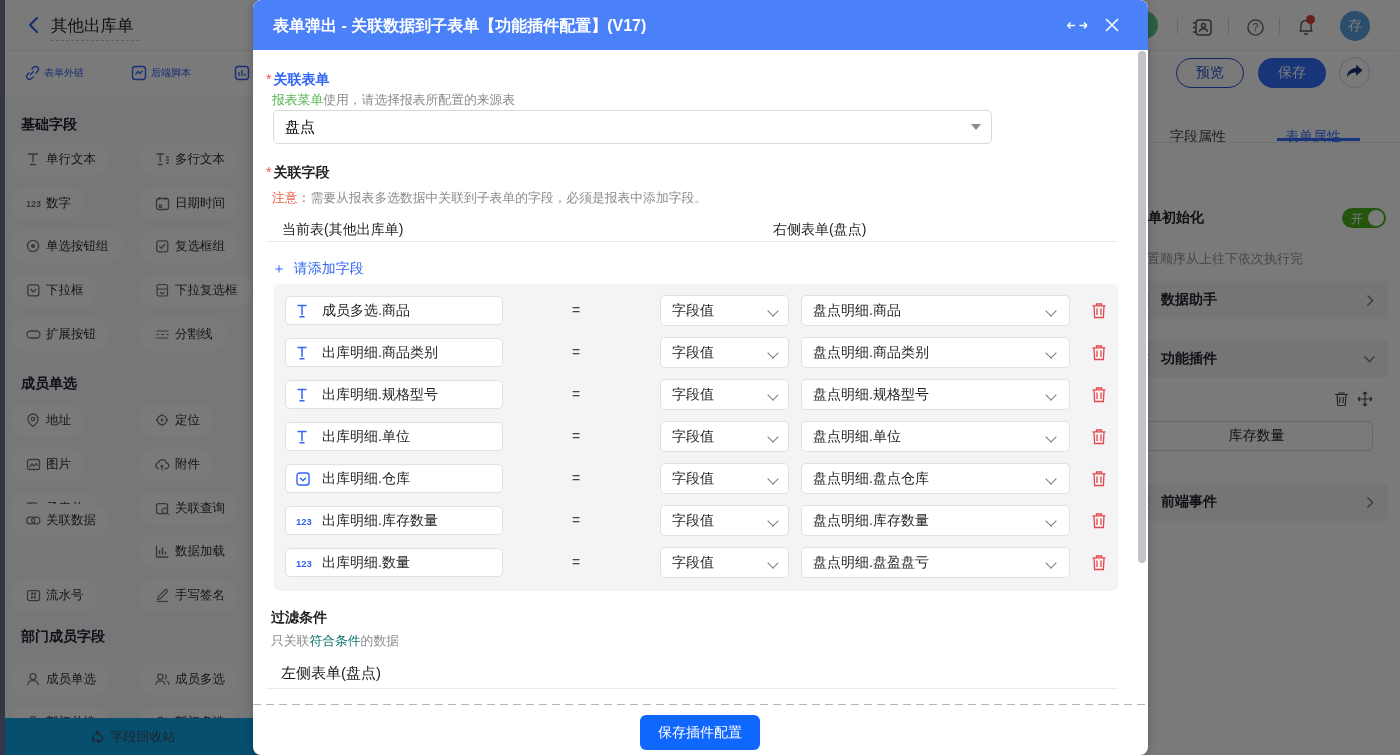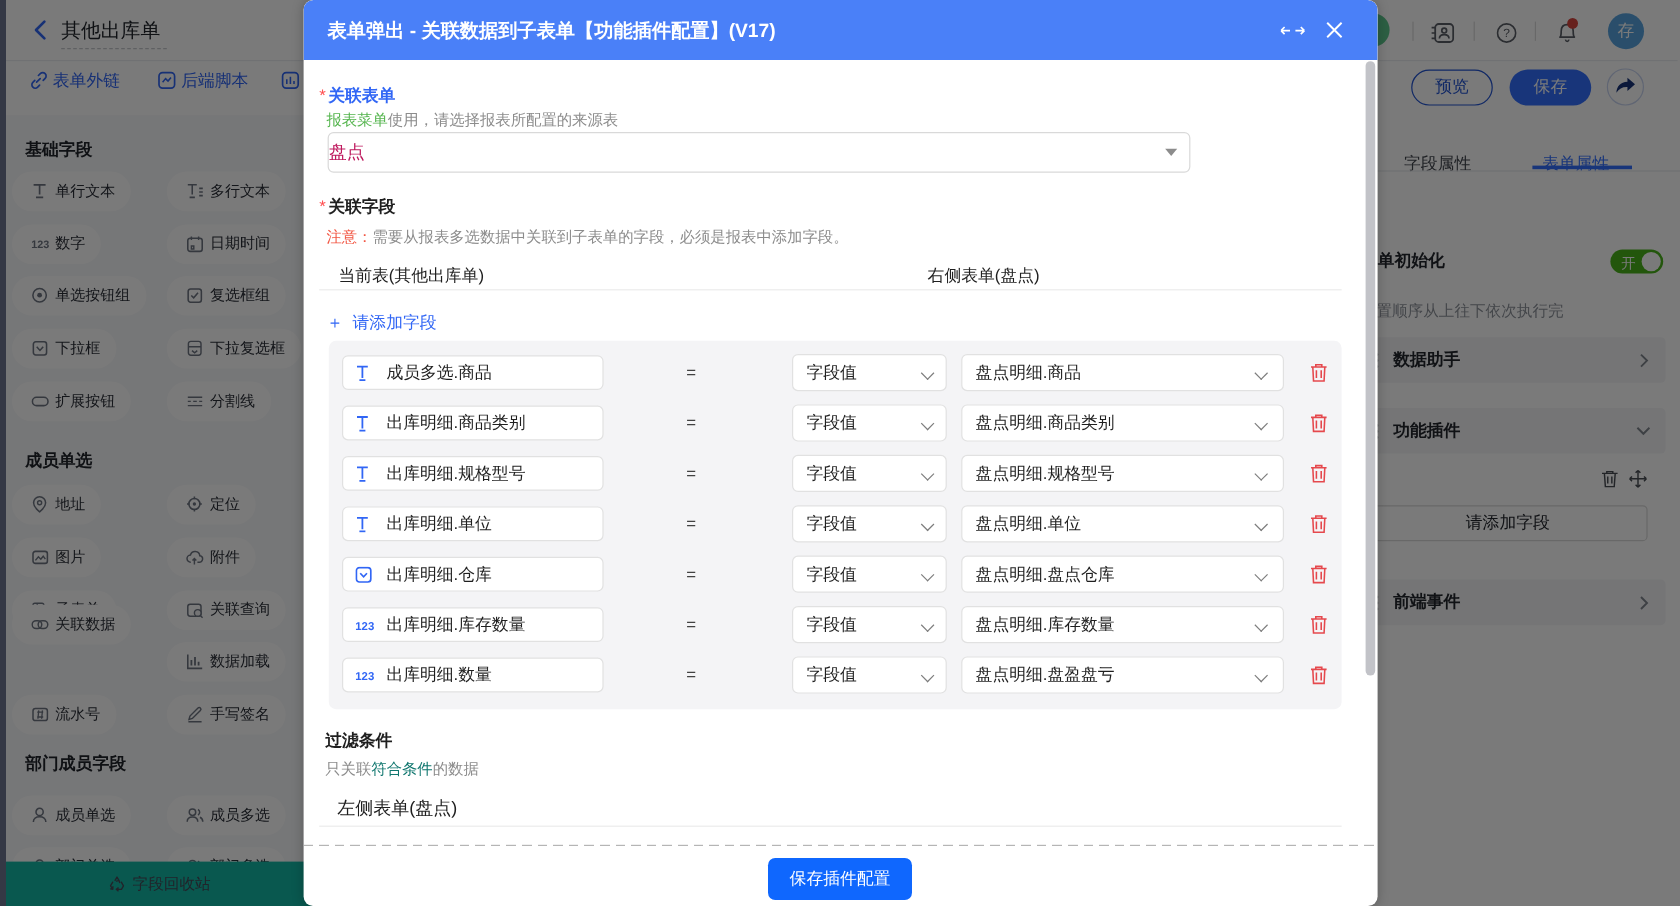--- a/index.html
+++ b/index.html
@@ -4,28 +4,28 @@
 <style>
 * { margin:0; padding:0; box-sizing:border-box; }
 html,body { width:1400px; height:755px; overflow:hidden; font-family:"Liberation Sans",sans-serif; }
 .abs { position:absolute; }
 #stage { position:relative; width:1400px; height:755px; background:#fff; overflow:hidden; }
 
 #rail { left:0; top:0; width:5px; height:755px; background:#6d7590; }
 #topbar1 { left:5px; top:0; width:1393px; height:50px; background:#fff; }
 #topbar2 { left:5px; top:50px; width:1393px; height:46px; background:#fff; border-top:1px solid #ebedf0; }
 #sidebar { left:5px; top:96px; width:255px; height:622px; background:#f7f8fa; }
-#recycle { left:5px; top:718px; width:255px; height:37px; background:#14b8a6; z-index:5; color:#454c59; font-size:13px; display:flex; align-items:center; justify-content:center; gap:6px; }
+#recycle { left:5px; top:718px; width:255px; height:37px; background:#0ea5e9; z-index:5; color:#454c59; font-size:13px; display:flex; align-items:center; justify-content:center; gap:6px; }
 #canvas { left:260px; top:96px; width:888px; height:659px; background:#f0f2f5; }
 #rpanel { left:1128px; top:96px; width:272px; height:659px; background:#fff; border-left:1px solid #e2e4e8; }
 .title1 { color:#20242b; font-size:16.5px; font-weight:normal; }
 .pill { position:absolute; height:33px; background:#ffffff; border-radius:17px; display:flex; align-items:center; padding:0 13px 0 16px; gap:5px; font-size:12.5px; color:#2b2f38; white-space:nowrap; }
 .pill svg { flex:0 0 auto; }
 .sect { position:absolute; font-size:14px; font-weight:bold; color:#20242b; }
-.tb2link { position:absolute; top:59px; display:flex; gap:4px; color:#3166f5; font-size:14px; height:28px; }
+.tb2link { position:absolute; top:59px; display:flex; align-items:center; gap:4px; color:#3166f5; font-size:10px; height:28px; }
 
 .rtab { position:absolute; font-size:14px; color:#42474f;margin-top:12px; }
 .rbox { position:absolute; left:1134px; width:254px; height:38px; background:#f4f5f7; border-radius:4px; display:flex; align-items:center; color:#23262d; font-size:14px; font-weight:bold; }
 
 #mask { left:0; top:0; width:1400px; height:755px; background:rgba(0,0,0,0.52); z-index:10; }
 
 #modal { left:253px; top:0; width:895px; height:755px; background:#fff; border-radius:8px; box-shadow:0 0 10px rgba(0,0,0,0.22); z-index:20; overflow:hidden; }
 #mhead { left:0; top:0; width:895px; height:50px; background:#4a80f8; border-radius:8px 8px 0 0; }
 #mtitle { left:20px; top:16px; color:#fff; font-size:16px;font-weight:bold; }
 .lbl { position:absolute; font-size:14px; font-weight:bold; }
@@ -249,21 +249,21 @@
         </g>
       </svg>数据助手<svg style="position:absolute;right:14px" width="8" height="13" viewBox="0 0 8 13">
         <path d="M1.5 1.5 L6.5 6.5 L1.5 11.5" fill="none" stroke="#81868e" stroke-width="1.6"></path>
       </svg></div>
   <svg class="abs" style="left:1334px;top:391px" width="15" height="16" viewBox="0 0 15 16">
       <path d="M1 3.5 H14 M5 3.5 V2 H10 V3.5 M3 3.5 L3.8 14.5 H11.2 L12 3.5 M5.8 6 V12 M9.2 6 V12" fill="none" stroke="#4a4e55" stroke-width="1.2"></path>
     </svg>
   <svg class="abs" style="left:1357px;top:391px" width="16" height="16" viewBox="0 0 16 16">
       <path d="M8 1 V15 M1 8 H15 M8 1 L6 3 M8 1 L10 3 M8 15 L6 13 M8 15 L10 13 M1 8 L3 6 M1 8 L3 10 M15 8 L13 6 M15 8 L13 10" stroke="#4a4e55" stroke-width="1.2" fill="none"></path>
     </svg>
-  <div class="abs" style="left:1140px;top:421px;width:233px;height:30px;background:#fff;border:1px solid #d9d9d9;border-radius:4px;font-size:14px;color:#23262d;display:flex;align-items:center;justify-content:center">请添加字段</div>
+  <div class="abs" style="left:1140px;top:421px;width:233px;height:30px;background:#fff;border:1px solid #d9d9d9;border-radius:4px;font-size:14px;color:#23262d;display:flex;align-items:center;justify-content:center">库存数量</div>
   <div class="rbox" style="top:483px"><svg width="7" height="13" viewBox="0 0 7 13" style="margin:0 12px 0 8px;flex:0 0 auto">
         <g fill="#9aa0a8">
           <circle cx="1.5" cy="1.5" r="1.2"></circle>
           <circle cx="5.5" cy="1.5" r="1.2"></circle>
           <circle cx="1.5" cy="6.5" r="1.2"></circle>
           <circle cx="5.5" cy="6.5" r="1.2"></circle>
           <circle cx="1.5" cy="11.5" r="1.2"></circle>
           <circle cx="5.5" cy="11.5" r="1.2"></circle>
         </g>
       </svg>前端事件<svg style="position:absolute;right:14px" width="8" height="13" viewBox="0 0 8 13">
@@ -277,21 +277,21 @@
     <div class="abs" id="mtitle">表单弹出 - 关联数据到子表单【功能插件配置】(V17)</div>
     <svg class="abs" style="left:814px;top:21px" width="21" height="9" viewBox="0 0 21 9">
         <path d="M0.5 4.5 H8 M0.5 4.5 L3.5 1.5 M0.5 4.5 L3.5 7.5 M12.5 4.5 H20 M20 4.5 L17 1.5 M20 4.5 L17 7.5" stroke="#fff" stroke-width="1.4" fill="none"></path>
       </svg>
     <svg class="abs" style="left:852px;top:18px" width="14" height="14" viewBox="0 0 14 14">
         <path d="M1 1 L13 13 M13 1 L1 13" stroke="#fff" stroke-width="1.6"></path>
       </svg>
 
     <div class="lbl" style="left:13px;top:71px"><span class="star">*</span><span style="color:#3166f5">关联表单</span></div>
     <div class="hint" style="left:19px;top:92px"><span style="color:#55b54e">报表菜单</span>使用，请选择报表所配置的来源表</div>
-    <div class="sel" style="left:20px;top:110px;width:719px;height:34px;font-size:15px;color:#be185d">盘点</div>
+    <div class="sel" style="left:20px;top:110px;width:719px;height:34px;padding-left:11px;font-size:15px;color:#000000">盘点</div>
     <div class="caret" style="left:718px;top:124px"></div>
 
     <div class="lbl" style="left:13px;top:164px"><span class="star">*</span><span style="color:#1f1f1f">关联字段</span></div>
     <div class="hint" style="left:19px;top:190px"><span style="color:#f25643">注意：</span>需要从报表多选数据中关联到子表单的字段，必须是报表中添加字段。</div>
     <div class="hdr14" style="left:29px;top:221px">当前表(其他出库单)</div>
     <div class="hdr14" style="left:520px;top:221px">右侧表单(盘点)</div>
     <div class="abs" style="left:13px;top:241px;width:852px;height:1px;background:#ebebeb"></div>
     <div class="abs" style="left:19px;top:260px;color:#3166f5;font-size:14px">＋&nbsp; 请添加字段</div>
     <div class="abs" id="rowbox" style="left:21px;top:284px;width:844px"></div>
     <div id="rows">

